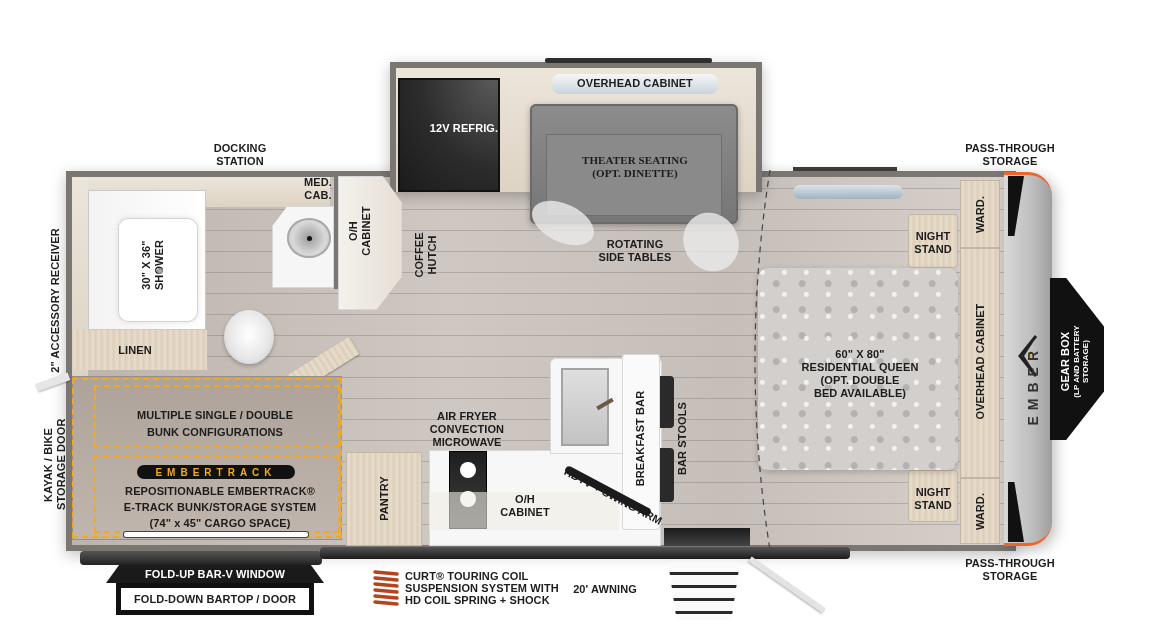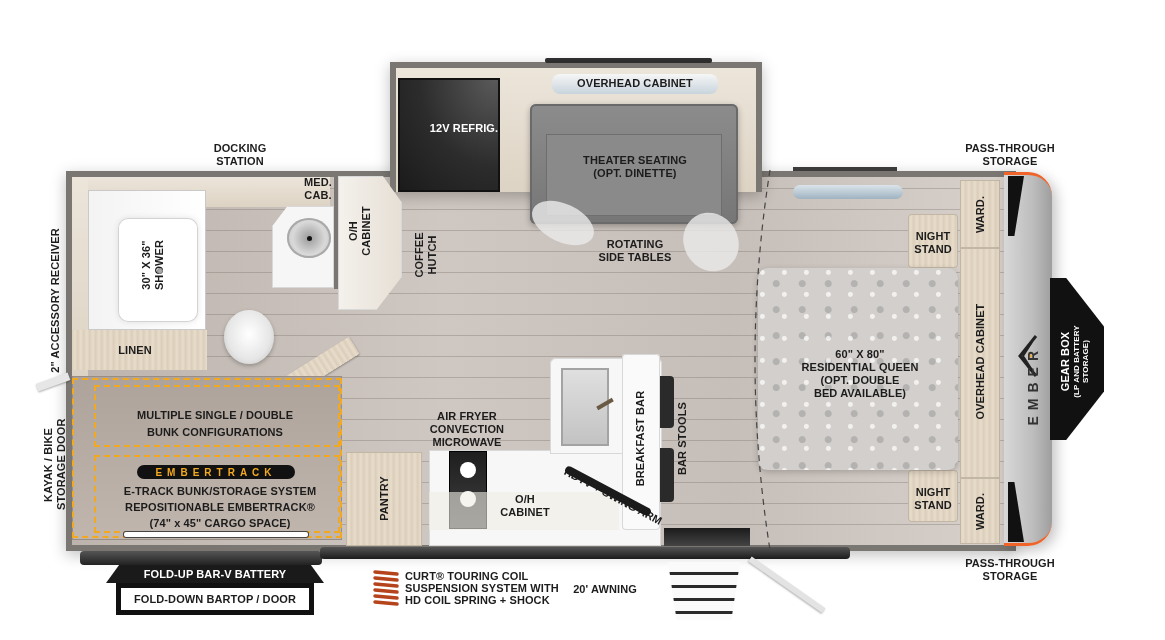--- a/index.html
+++ b/index.html
@@ -88,21 +88,21 @@
 </div>
 
 <div class="abs" style="left:398px; top:78px; width:102px; height:114px; background:radial-gradient(ellipse at 95% 0%, #5a5a5a 0%, #2c2c2c 55%, #1a1a1a 100%); box-shadow: inset 0 0 0 2px #111;"></div>
 <div class="lbl" style="left:424px; top:122px; width:80px; color:#ffffff;">12V REFRIG.</div>
 
 <div class="abs" style="left:552px; top:74px; width:166px; height:20px; background:linear-gradient(180deg,#f6f6f6,#c8d4dc); border-radius:8px;"></div>
 <div class="lbl" style="left:560px; top:77px; width:150px;">OVERHEAD CABINET</div>
 
 <div class="abs" style="left:530px; top:104px; width:208px; height:120px; background:linear-gradient(180deg,#8c8c8c,#767676); border-radius:6px; box-shadow: inset 0 0 0 2px #6a6a6a, 0 2px 6px rgba(0,0,0,0.3);"></div>
 <div class="abs" style="left:546px; top:134px; width:176px; height:82px; background:#8a8a8a; box-shadow: inset 0 0 0 1px #6e6e6e;"></div>
-<div class="lbl" style="left:570px; top:154px; width:130px;">
+<div class="lbl" style="left:570px; top:154px; width:130px;font-family:Liberation Serif, serif;">
   <div>THEATER SEATING</div>
   <div>(OPT. DINETTE)</div>
 </div>
 
 <div class="abs" style="left:530px; top:204px; width:66px; height:38px; background:rgba(235,235,235,0.8); border-radius:50%; transform:rotate(25deg);"></div>
 <div class="abs" style="left:684px; top:212px; width:54px; height:60px; background:rgba(235,235,235,0.8); border-radius:50%; transform:rotate(-30deg);"></div>
 <div class="lbl" style="left:580px; top:238px; width:110px;">
   <div>ROTATING</div>
   <div>SIDE TABLES</div>
 </div>
@@ -113,29 +113,29 @@
 <div class="abs dashed-orange" style="left:72px; top:378px; width:270px; height:160px; border-width:2px;"></div>
 
 <div class="lbl" style="left:130px; top:409px; width:170px;">
   <div>MULTIPLE SINGLE / DOUBLE</div>
   <div style="margin-top:4px;">BUNK CONFIGURATIONS</div>
 </div>
 
 <div class="abs" style="left:137px; top:465px; width:158px; height:14px; background:#111; border-radius:7px;"></div>
 <div class="lbl" style="left:137px; top:466px; width:158px; color:#f2a91f; font-size:10px; letter-spacing:5px;border-radius:6px;">EMBERTRACK</div>
 <div class="lbl" style="left:110px; top:483px; width:220px; line-height:16px;">
+  <div>REPOSITIONABLE EMBERTRACK®</div>
   <div>E-TRACK BUNK/STORAGE SYSTEM</div>
-  <div>REPOSITIONABLE EMBERTRACK®</div>
   <div>(74" x 45" CARGO SPACE)</div>
 </div>
 <div class="abs" style="left:124px; top:532px; width:184px; height:5px; background:#fff; border-radius:2px; box-shadow: 0 0 0 1px #444;"></div>
 
 <div class="abs" style="left:80px; top:551px; width:242px; height:14px; background:linear-gradient(180deg,#555,#222); border-radius:4px;"></div>
 <div class="abs" style="left:106px; top:565px; width:218px; height:18px; background:#1a1a1a; clip-path: polygon(6% 0, 94% 0, 100% 100%, 0 100%);"></div>
-<div class="lbl" style="left:110px; top:568px; width:210px; color:#ffffff;">FOLD-UP BAR-V BATTERY</div>
+<div class="lbl" style="left:110px; top:568px; width:210px; color:#ffffff;">FOLD-UP BAR-V WINDOW</div>
 <div class="abs" style="left:116px; top:583px; width:198px; height:32px; background:#ffffff; border:5px solid #111;"></div>
 <div class="lbl" style="left:116px; top:593px; width:198px;">FOLD-DOWN BARTOP / DOOR</div>
 
 <div class="abs woodlight" style="left:346px; top:452px; width:76px; height:94px; box-shadow: inset 0 0 0 1px #c2b6a4;"></div>
 <div class="lbl rot-ccw" style="left:354px; top:492px; width:60px;">PANTRY</div>
 
 <div class="abs counter" style="left:429px; top:450px; width:232px; height:96px; background:#f7f7f7;"></div>
 <div class="abs counter" style="left:550px; top:358px; width:112px; height:96px; border-radius:6px 6px 0 0; background:#f7f7f7;"></div>
 <div class="abs counter" style="left:622px; top:354px; width:38px; height:176px; background:#fafafa; border-radius:4px;"></div>
 <div class="lbl rot-ccw" style="left:590px; top:432px; width:100px;">BREAKFAST BAR</div>

